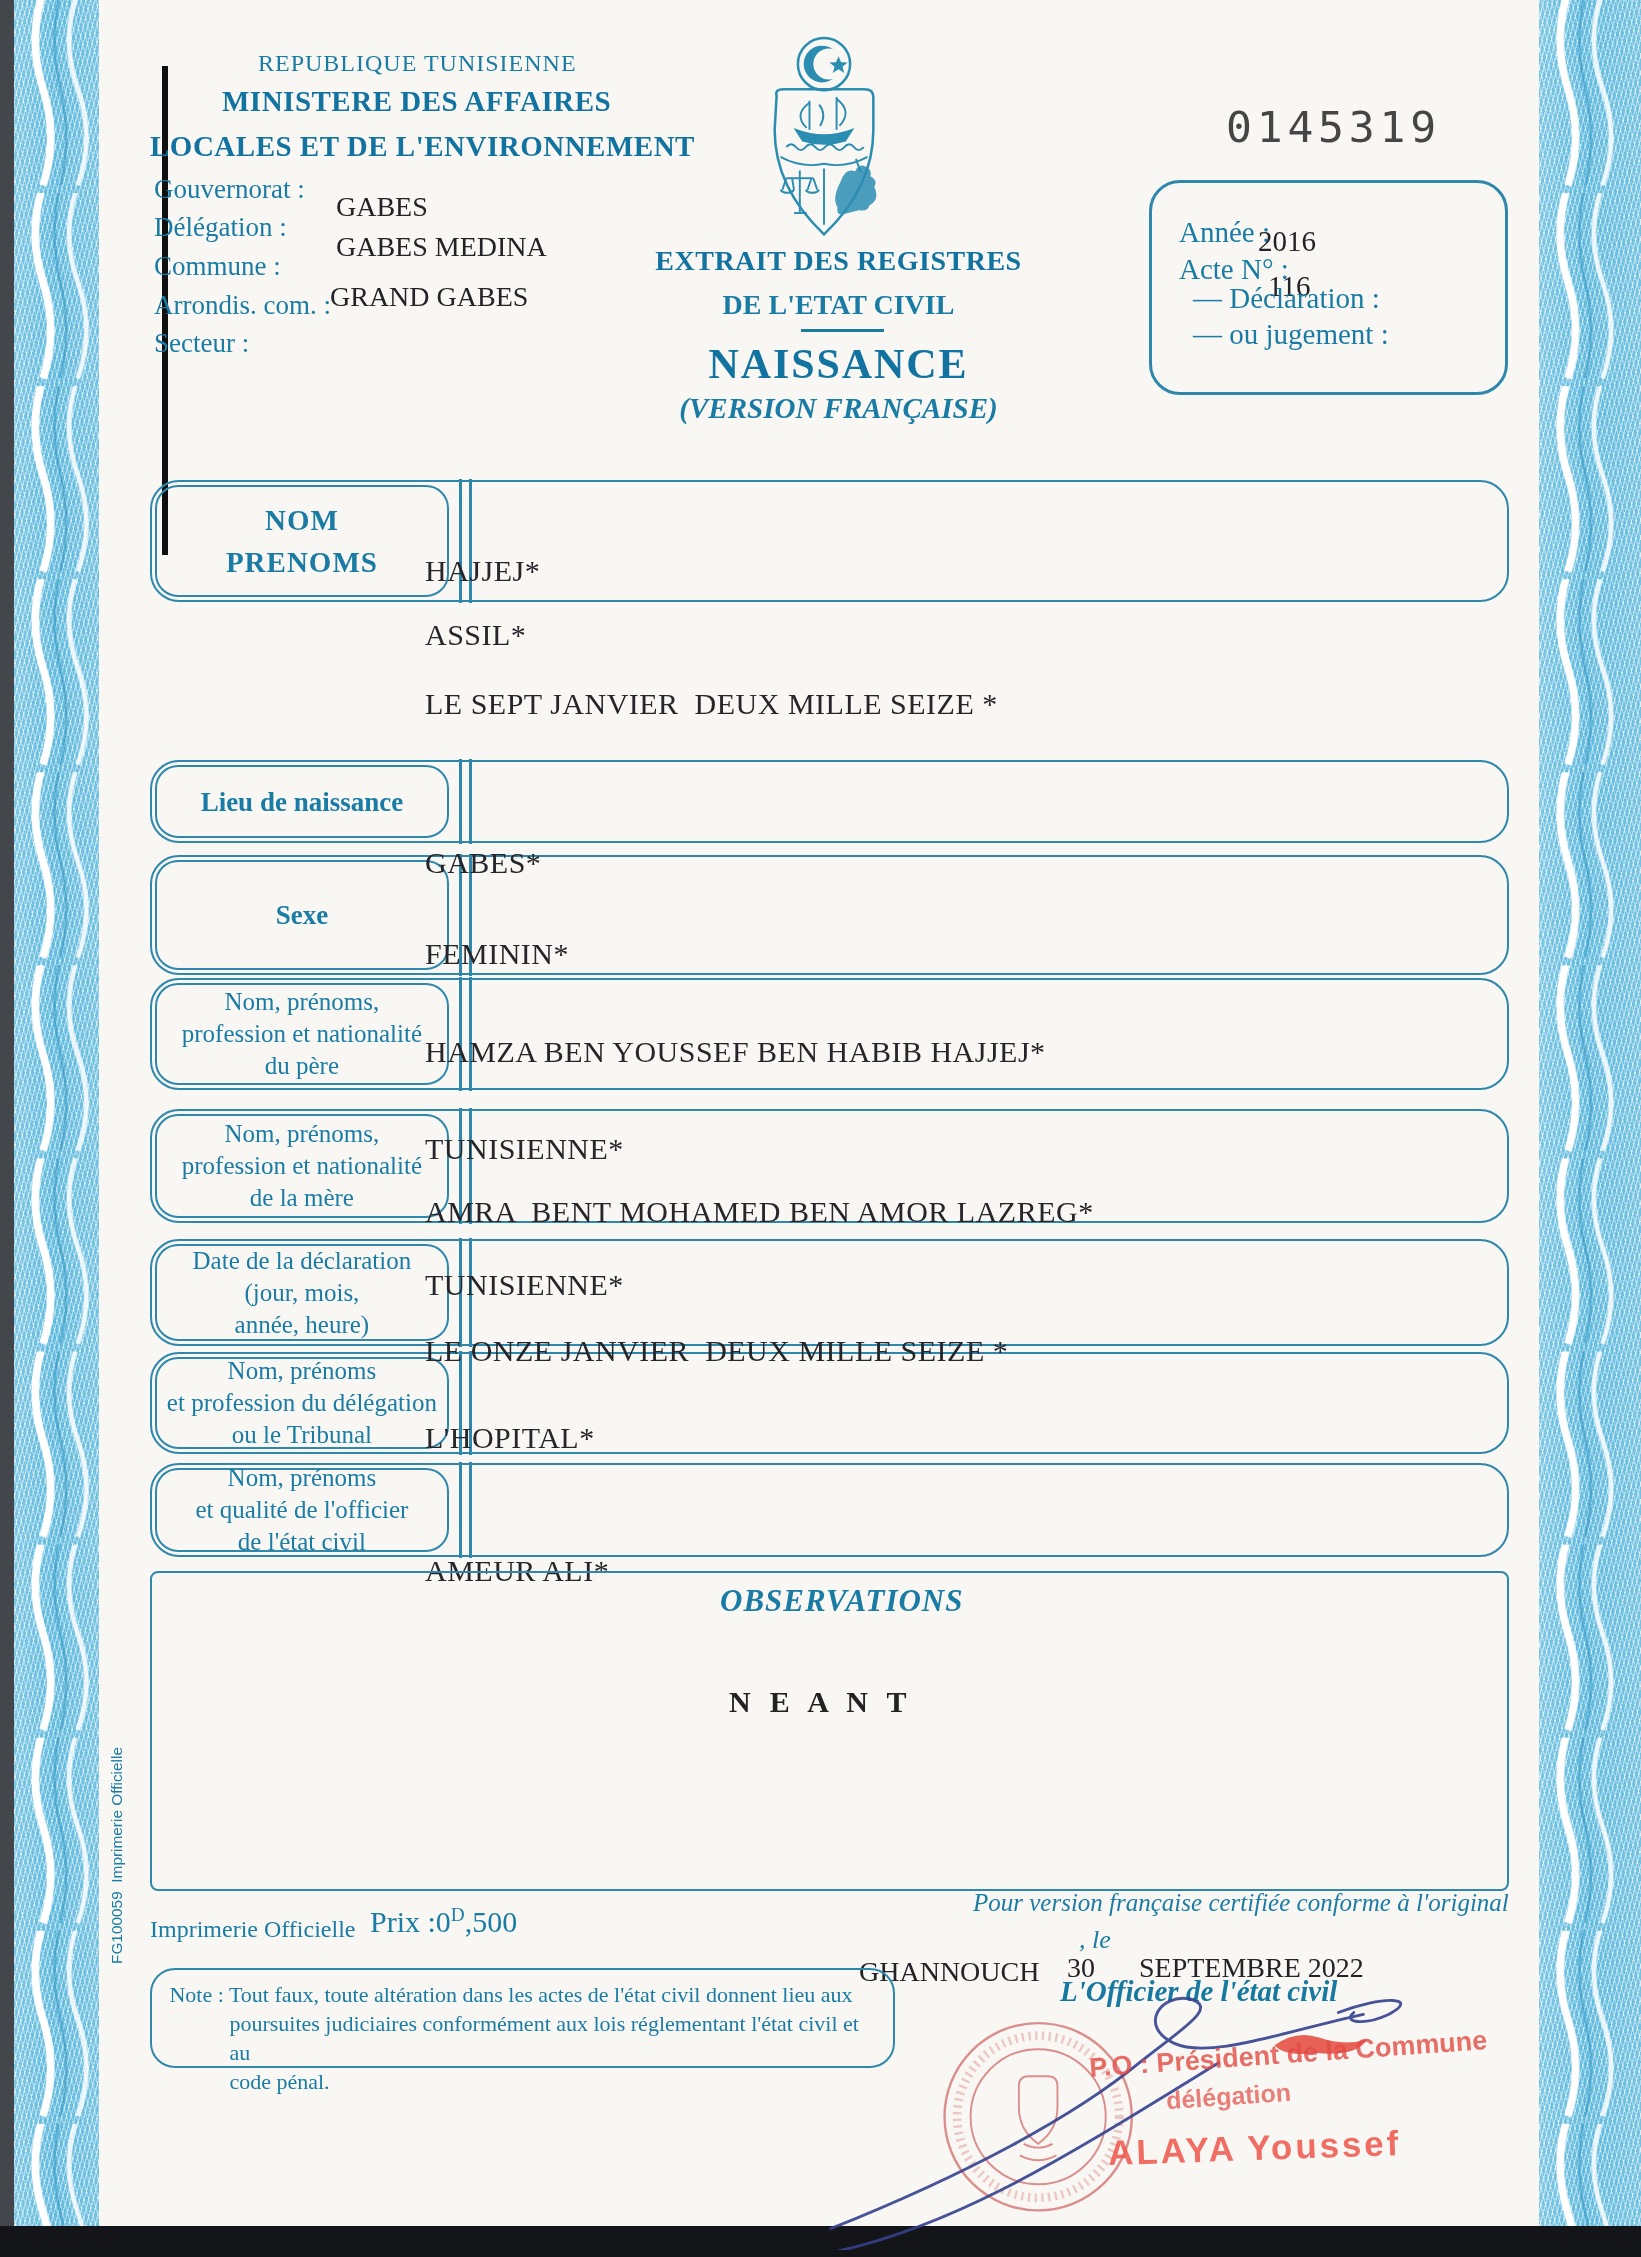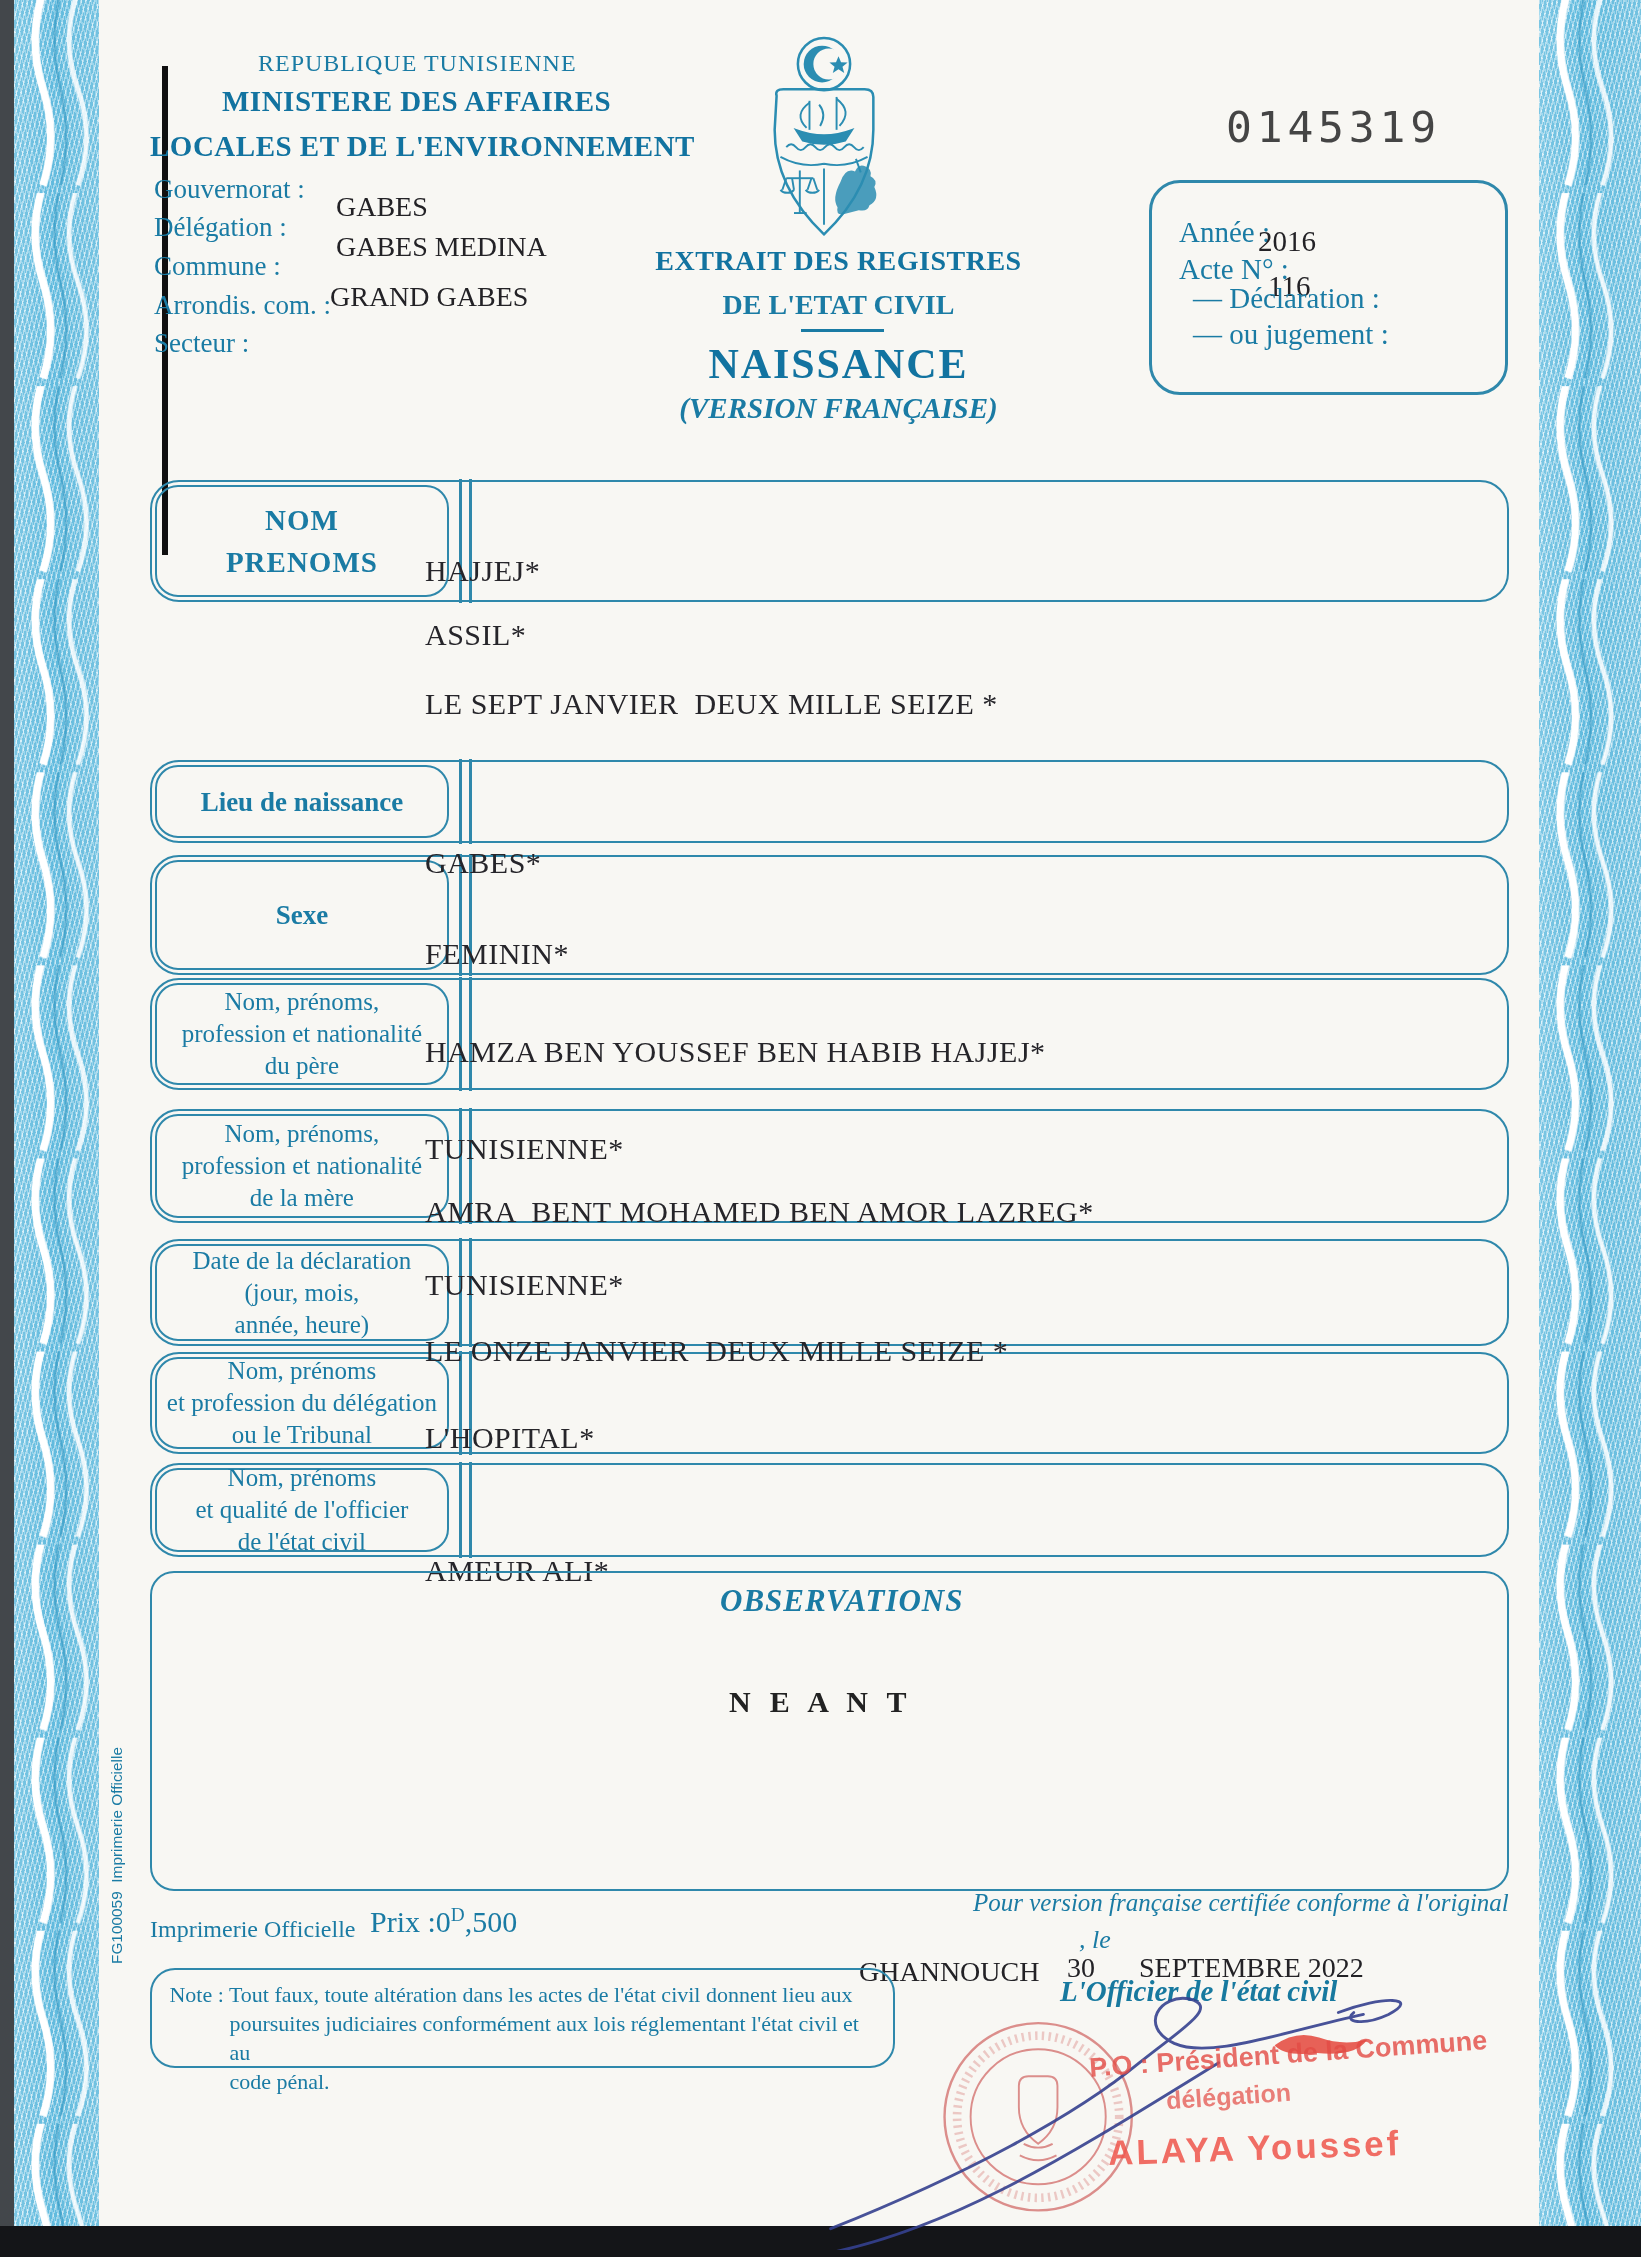--- a/index.html
+++ b/index.html
@@ -49,21 +49,21 @@
        display:flex;flex-direction:column;justify-content:center;align-items:center;text-align:center;
        color:#1a7ba4;font-size:25px;line-height:32px;}
   .lab .lb{font-weight:bold;font-size:27px;}
   .lab .big{font-size:29px;letter-spacing:1px;line-height:42px;}
   .sep{position:absolute;top:-2.9px;bottom:-2.9px;width:2.9px;background:#2f88ab;}
   .sep.a{left:307px}.sep.b{left:317px}
   .val{position:absolute;left:425px;color:#26252a;font-size:30px;white-space:pre;letter-spacing:0.5px;}
   .v1{top:554px}.v2{top:618px}.v3{top:687px}.v4{top:846px}.v5{top:937px}.v6{top:1035px}
   .v7{top:1132px}.v8{top:1195px}.v9{top:1268px}.v10{top:1334px}.v11{top:1421px}.v12{top:1554px}
   
-  .obs{position:absolute;left:150px;top:1571px;width:1355px;height:316px;border:2.9px solid #2f88ab;border-radius:24px;}
+  .obs{position:absolute;left:150px;top:1571px;width:1355px;height:316px;border:2.9px solid #2f88ab;border-radius:8px;}
   .obs-title{position:absolute;left:568px;top:9.7px;font-size:31px;font-weight:bold;font-style:italic;color:#1a7ba4;letter-spacing:1px;}
   .obs-val{position:absolute;left:577px;top:112px;font-size:30px;font-weight:bold;color:#222;letter-spacing:5.8px;white-space:pre;}
   
   .sidecode{position:absolute;left:108px;top:1684px;height:280px;writing-mode:vertical-rl;transform:rotate(180deg);
             font-family:"Liberation Sans",sans-serif;font-size:15.4px;color:#1a7ba4;white-space:pre;}
   .printer{left:150px;top:1916px;font-size:24px;}
   .price{left:370px;top:1904px;font-size:30px;}
   .price sup{font-size:19.3px;}
   .certified{left:973px;top:1889px;font-size:25px;font-style:italic;white-space:nowrap;}
   .le{left:1079px;top:1925px;font-size:26px;font-style:italic;}

